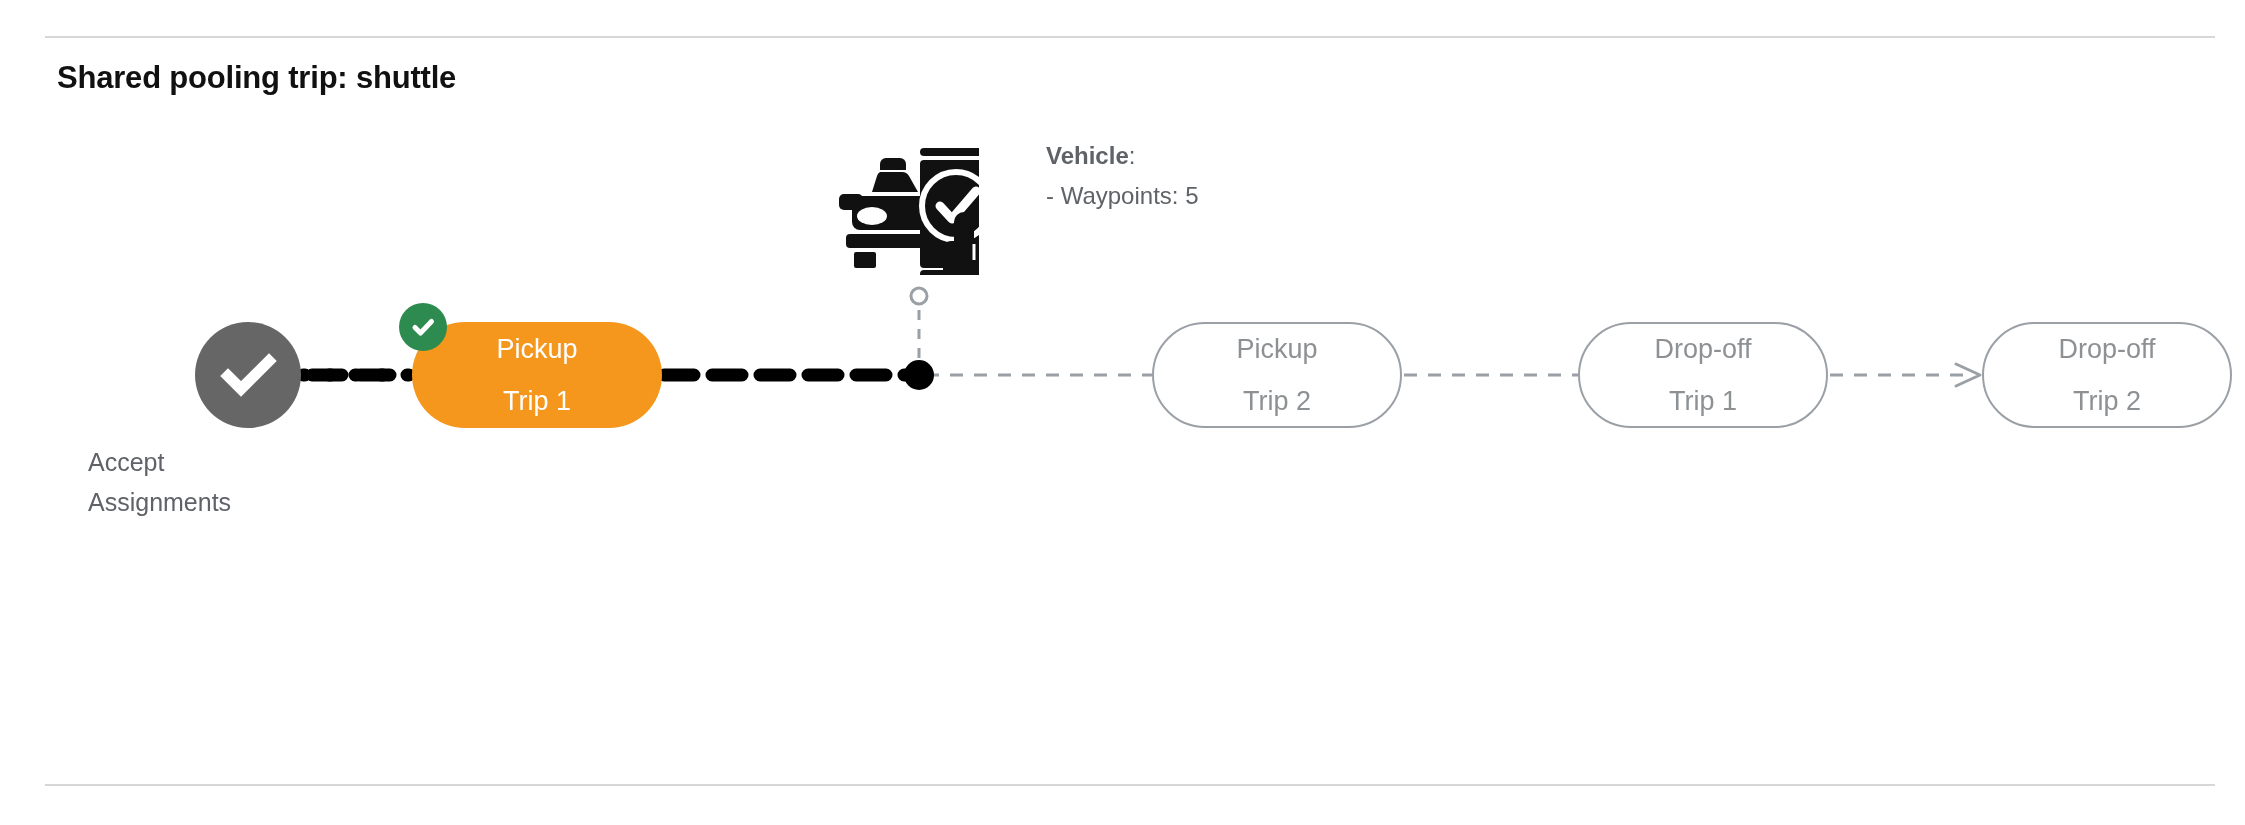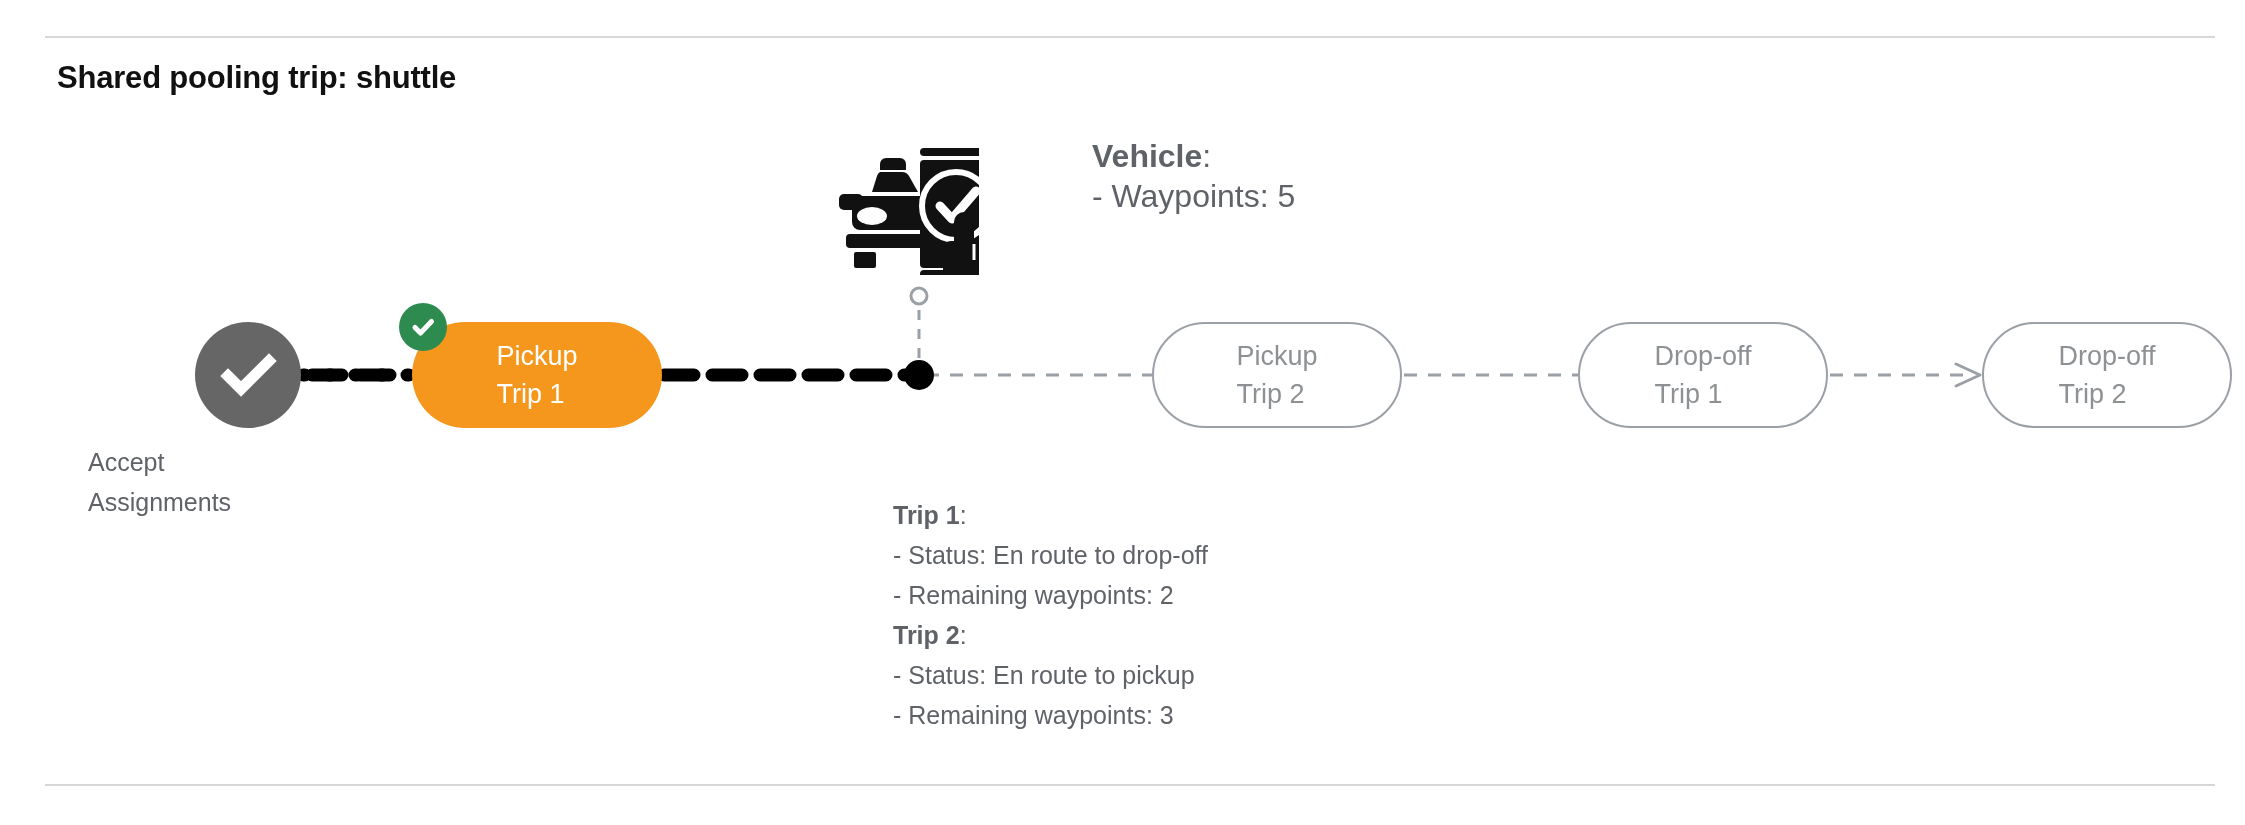--- a/index.html
+++ b/index.html
@@ -86,22 +86,23 @@
   }
 
   
   .pill {
     position: absolute;
     box-sizing: border-box;
     border-radius: 56px;
     display: flex;
     align-items: center;
     justify-content: center;
+    text-align: center;
     white-space: pre-line;
-    line-height: 38px;
+    line-height: 52px;
   }
   .pill.active {
     left: 412px;
     top: 322px;
     width: 250px;
     height: 106px;
     background: #f5971d;
     color: #ffffff;
     font-size: 27px;
     font-weight: 500;
@@ -143,23 +144,23 @@
   
   .vehicle-icon {
     position: absolute;
     left: 824px;
     top: 120px;
     width: 155px;
     height: 155px;
   }
   .vehicle-note {
     position: absolute;
-    left: 1092px;
+    left: 1046px;
     top: 136px;
-    font-size: 32px;
+    font-size: 24px;
     line-height: 40px;
     color: #5f6368;
   }
   .vehicle-note .lbl { font-weight: 700; color: #5f6368; }
 
   
   .trip-notes {
     position: absolute;
     left: 893px;
     top: 495px;
@@ -253,22 +254,14 @@
         <path d="M159 130 v12" stroke="#ffffff" stroke-width="3" fill="none"></path>
       </g>
     </svg>
   </div>
 
   <div class="vehicle-note">
     <div><span class="lbl">Vehicle</span><span>:</span></div>
     <div>- Waypoints: 5</div>
   </div>
 
-  <div class="trip-notes">
-    <div class="row"><span class="lbl">Trip 1</span><span>:</span></div>
-    <div class="row">- Status:  En route to drop-off</div>
-    <div class="row">- Remaining waypoints: 2</div>
-    <div class="row"><span class="lbl">Trip 2</span><span>:</span></div>
-    <div class="row">- Status:  En route to pickup</div>
-    <div class="row">- Remaining waypoints: 3</div>
-  </div>
 
 </div>
 
 </body></html>

